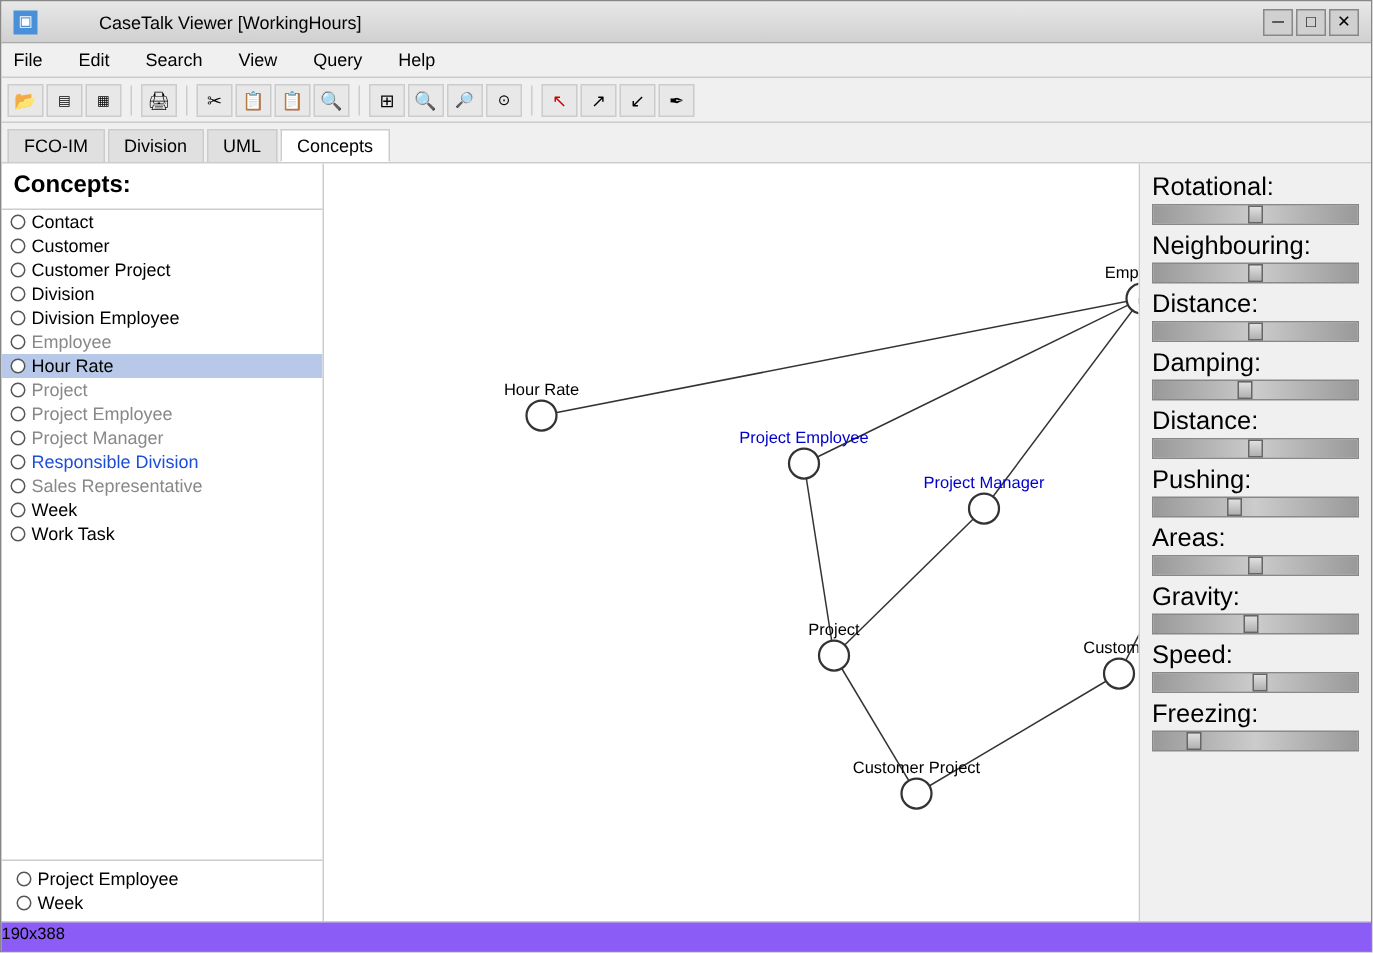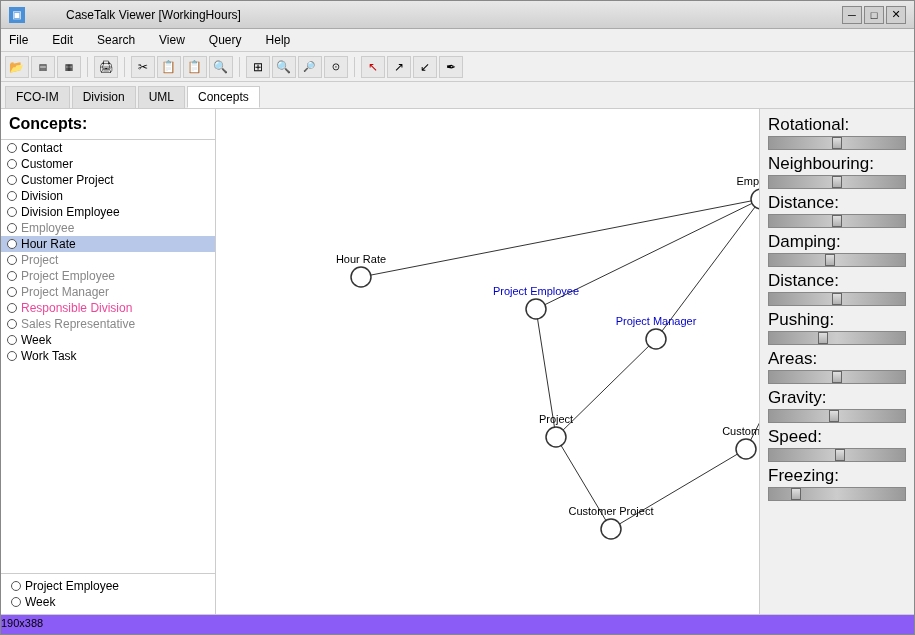--- a/index.html
+++ b/index.html
@@ -27,21 +27,21 @@
     
     .main-content { display: flex; flex: 1; overflow: hidden; }
     
     .sidebar { width: 215px; min-width: 215px; background: white; border-right: 1px solid #ccc; display: flex; flex-direction: column; }
     .sidebar-section { border-bottom: 1px solid #ccc; padding: 4px; }
     .sidebar-label { font-size: 16px; font-weight: bold; padding: 2px 4px; }
     .sidebar-list { flex: 1; overflow-y: auto; }
     .sidebar-item { padding: 1px 8px 1px 20px; cursor: pointer; font-size: 12px; display: flex; align-items: center; gap: 4px; position: relative; color: #000; }
     .sidebar-item.selected { background: #b8c8e8; }
     .sidebar-item.greyed { color: #888; }
-    .sidebar-item.blue { color: #ec4899; }
+    .sidebar-item.blue { color: #1d4ed8; }
     .item-circle { width: 10px; height: 10px; border-radius: 50%; border: 1px solid #555; background: white; display: inline-block; flex-shrink: 0; position: absolute; left: 6px; }
     
     .related-section { padding: 4px; border-top: 1px solid #ccc; }
     
     .canvas-area { flex: 1; background: white; position: relative; overflow: hidden; }
     
     .sliders-panel { width: 155px; min-width: 155px; background: #f0f0f0; border-left: 1px solid #ccc; padding: 6px 8px; display: flex; flex-direction: column; gap: 4px; overflow-y: auto; }
     .slider-row { display: flex; flex-direction: column; }
     .slider-label { font-size: 17px; margin-bottom: 1px; }
     .slider-track { height: 14px; background: linear-gradient(to right, #999 0%, #ccc 50%, #999 100%); border: 1px solid #888; position: relative; cursor: pointer; }

